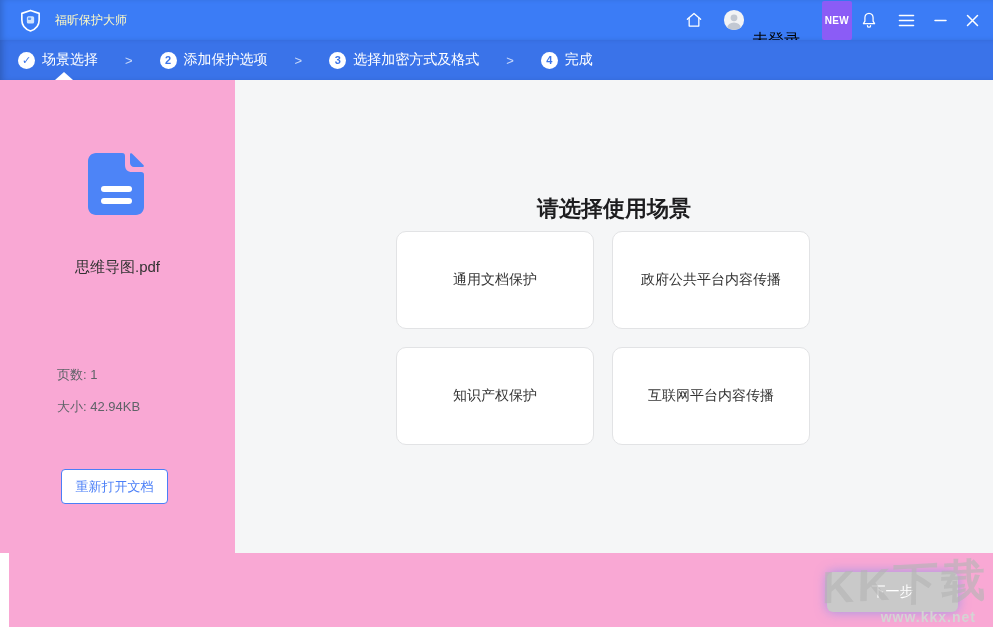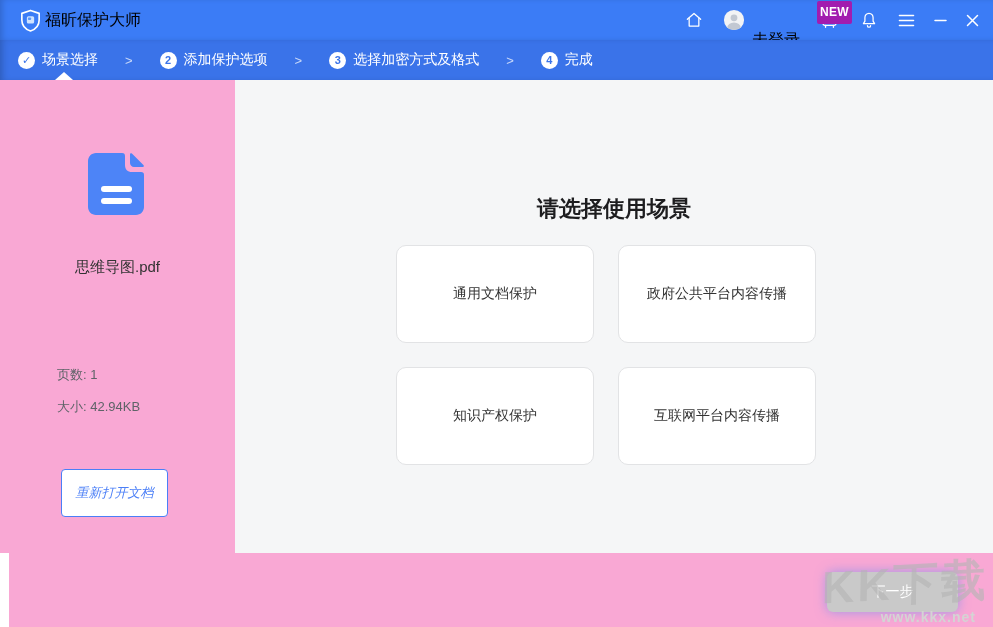--- a/index.html
+++ b/index.html
@@ -12,29 +12,29 @@
   .window { position:relative; width:993px; height:627px; background:#fff; overflow:hidden; }
 
   
   .titlebar {
     position:absolute; top:0; left:0; right:0; height:40px;
     background:#3b7cf6; display:flex; align-items:center;
     padding:0 14px; color:#fff;
     box-shadow:inset 4px 0 6px -2px rgba(0,0,0,.18);
   }
   .app-logo { display:flex; align-items:center; margin-left:4px; }
-  .app-title { margin-left:2px; font-size:16px; color:#000000; }
+  .app-title { margin-left:12px; font-size:12px; color:#fef9c3; }
   .tb-right { margin-left:auto; display:flex; align-items:center; gap:19px; }
   .tb-icon-btn { display:flex; align-items:center; justify-content:center; cursor:pointer; background:none; border:none; position:relative; }
   .user-group { display:flex; align-items:center; gap:7px; cursor:pointer; }
   .login-label { font-size:16px; color:#000000;margin-top:40px; }
   .new-badge {
     position:absolute; top:-9px; right:-12px;
-    background:#a21caf; color:#fff; font-size:12px; font-weight:bold;
-    padding:5px 3px; border-radius:2px; line-height:1.1; letter-spacing:.3px;
+    background:#8b5cf6; color:#fff; font-size:10px; font-weight:bold;
+    padding:14px 3px; border-radius:2px; line-height:1.1; letter-spacing:.3px;
   }
 
   
   .stepbar {
     position:absolute; top:40px; left:0; right:0; height:40px;
     background:#3a73e9; display:flex; align-items:center;
     padding-left:18px; color:#fff;
     box-shadow:inset 5px 0 7px -3px rgba(0,0,0,.22);
   }
   .step { display:flex; align-items:center; gap:7px; font-size:14px; cursor:default; white-space:nowrap; }
@@ -56,34 +56,33 @@
   .content { position:absolute; top:80px; left:0; right:0; height:473px; }
   .sidebar { position:absolute; left:0; top:0; width:235px; height:100%; background:#f9a8d4; }
   .main { position:absolute; left:235px; right:0; top:0; height:100%; background:#f5f6f7; }
 
   .doc-icon { position:absolute; left:88px; top:73px; }
   .filename { position:absolute; top:178px; left:0; width:100%; text-align:center; font-size:15px; color:#333; }
   .meta-row { position:absolute; left:57px; font-size:13px; color:#5f6368;margin-top:12px; }
   .meta-pages { top:274px; }
   .meta-size { top:306px; }
   .reopen-btn {
-    position:absolute; top:389px; left:61px; width:107px; height:48px;
+    position:absolute; top:389px; left:61px; width:107px; height:35px;
     background:#fff; border:1px solid #4b7ff7; border-radius:4px;
     color:#4b7ff7; font-size:13px; cursor:pointer;
     font-family:inherit;
-    font-style:italic;
   }
 
   .main-title {
     position:absolute; top:114px; left:0; width:100%;
     text-align:center; font-size:22px; font-weight:bold; color:#1d1d1f;
   }
   .cards {
-    position:absolute; top:165px; left:161px;
-    display:grid; grid-template-columns:198px 198px; grid-auto-rows:98px; gap:24px;
+    position:absolute; top:151px; left:161px;
+    display:grid; grid-template-columns:198px 198px; grid-auto-rows:98px; gap:18px;
   }
   .card {
     background:#fff; border:1px solid #e2e3e5; border-radius:10px;
     display:flex; align-items:center; justify-content:center;
     font-size:14px; color:#333; cursor:pointer;
   }
 
   
   .footer { position:absolute; left:9px; right:0; bottom:0; height:74px; background:#f9a8d4; }
   .next-btn {

